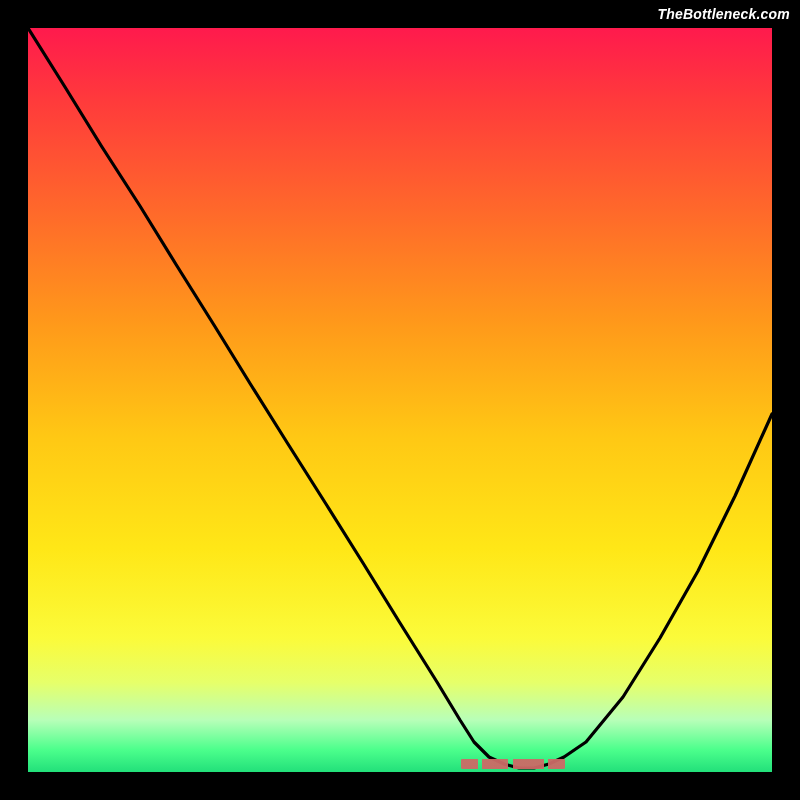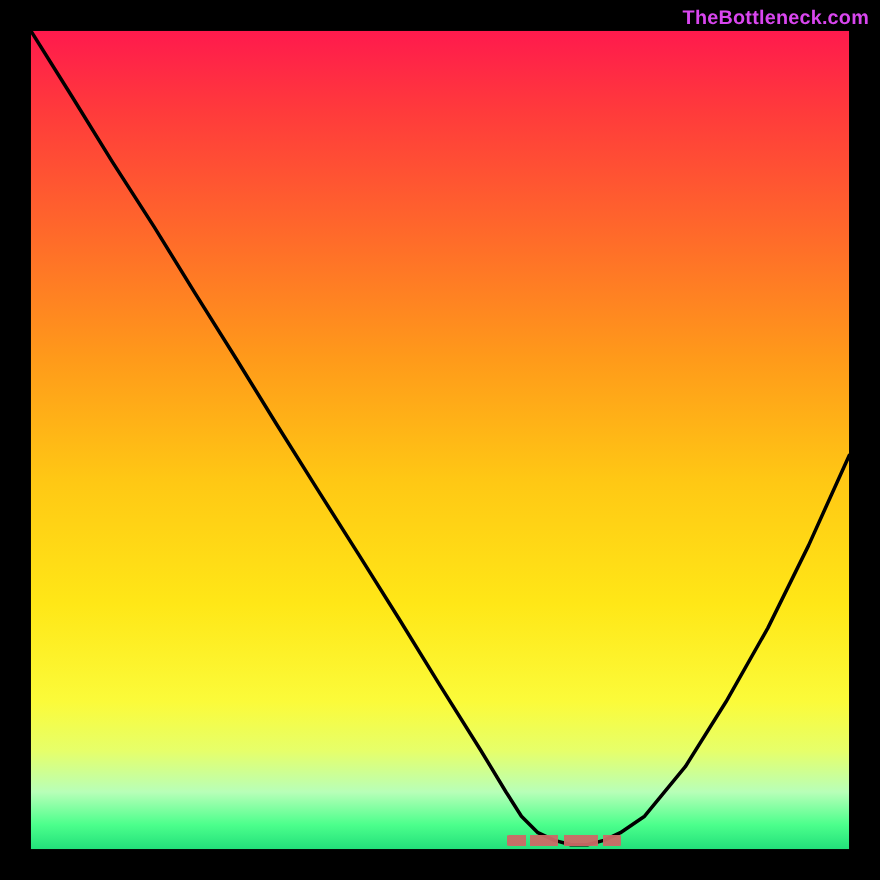--- a/index.html
+++ b/index.html
@@ -43,25 +43,26 @@
     );
   }
   .curve {
     position: absolute;
     inset: 0;
   }
   .watermark {
     position: absolute;
     top: 6px;
     right: 10px;
-    color: #d946ef;
-    font-size: 18px;
+    color: #ffffff;
+    font-size: 14px;
     font-weight: 600;
     letter-spacing: 0.2px;
     user-select: none;
+    font-style: italic;
   }
   .marker-strip {
     position: absolute;
     height: 10px;
     border-radius: 5px;
     background: linear-gradient(90deg,
       transparent 0 3%,
       #cc6a66 3% 18%,
       transparent 18% 22%,
       #cc6a66 22% 45%,

